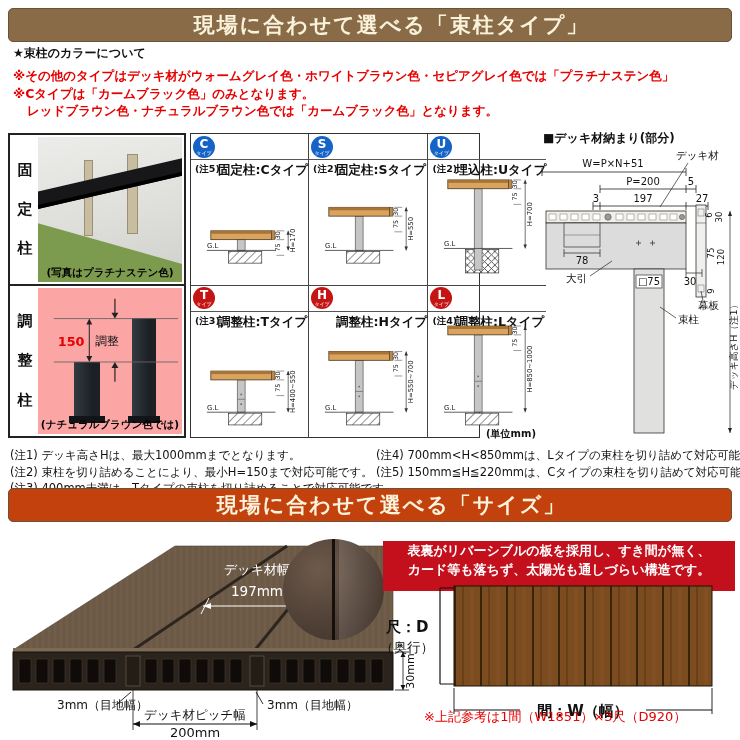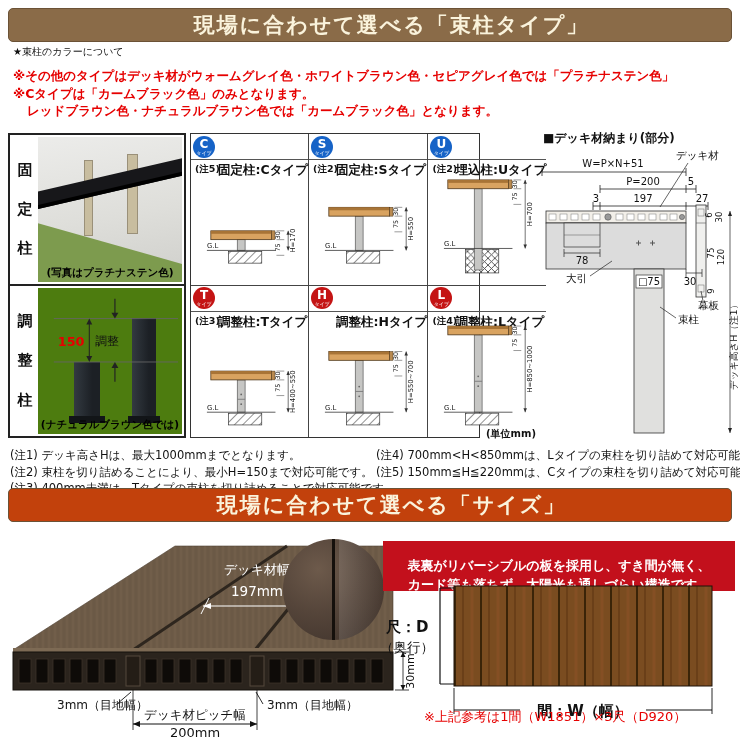--- a/index.html
+++ b/index.html
@@ -5,32 +5,32 @@
   html,body{margin:0;padding:0;background:#fff;}
   *{box-sizing:border-box;}
   #page{position:relative;width:740px;height:740px;background:#fff;overflow:hidden;
         font-family:"DejaVu Sans","Liberation Sans",sans-serif;color:#111;}
   .abs{position:absolute;}
   
   .banner{left:8px;width:724px;height:34px;border-radius:5px;border:1px solid #6b5236;
           display:flex;align-items:center;justify-content:center;
           font-size:21px;font-weight:bold;letter-spacing:2px;padding-left:43px;}
   
-  .heading{left:13px;top:45px;font-size:10px;font-weight:normal;}
+  .heading{left:13px;top:45px;font-size:12px;font-weight:bold;}
   .rednotes{left:13px;top:67px;font-size:12.5px;font-weight:bold;line-height:17.5px;white-space:nowrap;}
   .rednotes .indent{padding-left:14px;}
   
   .photobox{left:8px;top:133px;width:178px;height:305px;border:2px solid #222;background:#fff;}
   .photorow{display:flex;height:150px;padding:2px;}
   .photorow.first{border-bottom:2px solid #222;height:151px;}
   .vlabel{width:26px;display:flex;flex-direction:column;align-items:center;justify-content:space-around;
           font-size:15px;font-weight:bold;padding:14px 0;}
   .photo{position:relative;flex:1;overflow:hidden;}
   .photo1{background:linear-gradient(170deg,#ececea 0%,#dededa 55%,#cfcfcb 100%);}
-  .photo2{background:#4d7c0f;}
+  .photo2{background:#fca5a5;}
   .grass{position:absolute;left:0;bottom:0;width:100%;height:52%;
          background:#7d9b4e;clip-path:polygon(0 22%,100% 76%,100% 100%,0 100%);}
   .beam{position:absolute;left:-8%;top:26%;width:118%;height:17px;background:#17171a;
         border-bottom:4px solid #000;transform:rotate(-13deg);}
   .fpost{position:absolute;background:#c8bd9f;border:1px solid #9a9079;}
   .apost{position:absolute;background:linear-gradient(90deg,#333a41,#1c2025 70%);}
   .abase{position:absolute;background:#121518;}
   .caption{position:absolute;left:0;bottom:2px;width:100%;text-align:center;
            font-size:10.5px;font-weight:bold;color:#000;white-space:nowrap;}
   .ph-svg{position:absolute;left:0;top:0;width:100%;height:100%;}
@@ -50,21 +50,21 @@
   .celltitle{font-size:12.5px;font-weight:bold;white-space:nowrap;margin-top:48px;}
   .cellnote{position:absolute;top:29px;left:4px;font-size:9.5px;font-weight:bold;}
   .cellsvg{margin-top:auto;display:block;margin-left:auto;margin-right:auto;}
   
   .detailtitle{left:543px;top:130px;font-size:12px;font-weight:bold;}
   .unit{left:486px;top:427px;font-size:10px;font-weight:bold;}
   
   .noteblock{font-size:11.5px;line-height:16.5px;white-space:nowrap;}
   
   .featurebox{left:383px;top:541px;width:352px;height:50px;color:#fff;
-              font-size:13px;font-weight:bold;text-align:center;line-height:19px;padding-top:15px;}
+              font-size:13px;font-weight:bold;text-align:center;line-height:19px;padding-top:0;}
   .circlephoto{left:283px;top:539px;width:101px;height:101px;border-radius:50%;
                background:radial-gradient(circle at 35% 30%,#6d5a4b 0%,#55453a 45%,#3c3029 100%);overflow:hidden;}
   .circlephoto .groove{position:absolute;left:49%;top:0;width:3px;height:100%;background:#15100c;}
   .circlephoto .sheen{position:absolute;left:55%;top:0;width:45%;height:100%;background:linear-gradient(90deg,rgba(255,255,255,.12),rgba(255,255,255,0));}
   .refnote{left:424px;top:708px;font-size:13px;font-weight:normal;white-space:nowrap;}
   svg text{font-family:"DejaVu Sans","Liberation Sans",sans-serif;}
 </style>
 </head>
 <body>
 

